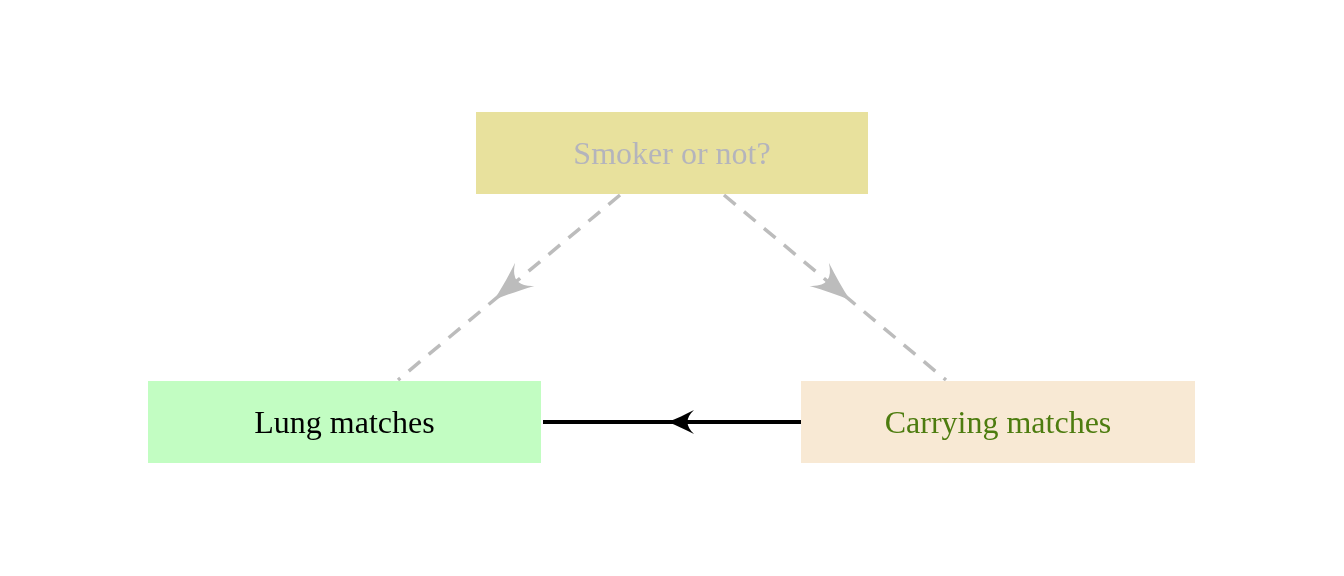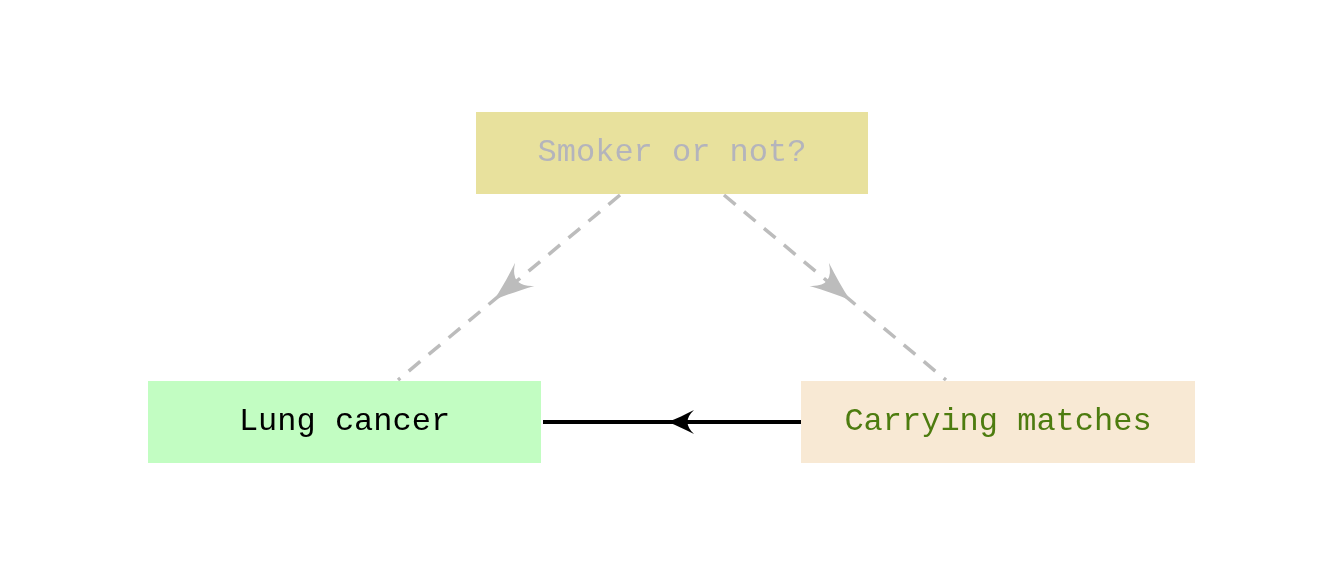--- a/index.html
+++ b/index.html
@@ -6,21 +6,21 @@
     margin: 0;
     padding: 0;
     background: #ffffff;
   }
   .canvas {
     position: relative;
     width: 1344px;
     height: 576px;
     background: #ffffff;
     overflow: hidden;
-    font-family: Liberation Mono, monospace;
+    font-family: Liberation Serif, serif;
   }
   .edges-layer {
     position: absolute;
     left: 0;
     top: 0;
   }
   .dashed-edge {
     fill: none;
     stroke-width: 3.5;
     stroke-dasharray: 15 11;
@@ -58,20 +58,20 @@
 
     <line class="solid-edge" x1="801" y1="422" x2="543" y2="422" stroke="#000000"></line>
     <path d="M 0 0 C -9 3.5 -17 7.5 -26 12 Q -13 0 -26 -12 C -17 -7.5 -9 -3.5 0 0 Z" transform="translate(668,422) rotate(180)" fill="#000000"></path>
   </svg>
 
   <div class="node" id="node-smoker" style="background-color: rgb(232, 225, 157); color: rgb(180, 180, 188);">
     <span>Smoker or not?</span>
   </div>
 
   <div class="node" id="node-lung" style="background-color: rgb(194, 253, 194); color: rgb(0, 0, 0);">
-    <span>Lung cancer</span>
+    <span>Lung matches</span>
   </div>
 
   <div class="node" id="node-matches" style="background-color: rgb(248, 233, 212); color: #4d7c0f;">
     <span>Carrying matches</span>
   </div>
 
 </div>
 
 </body></html>

